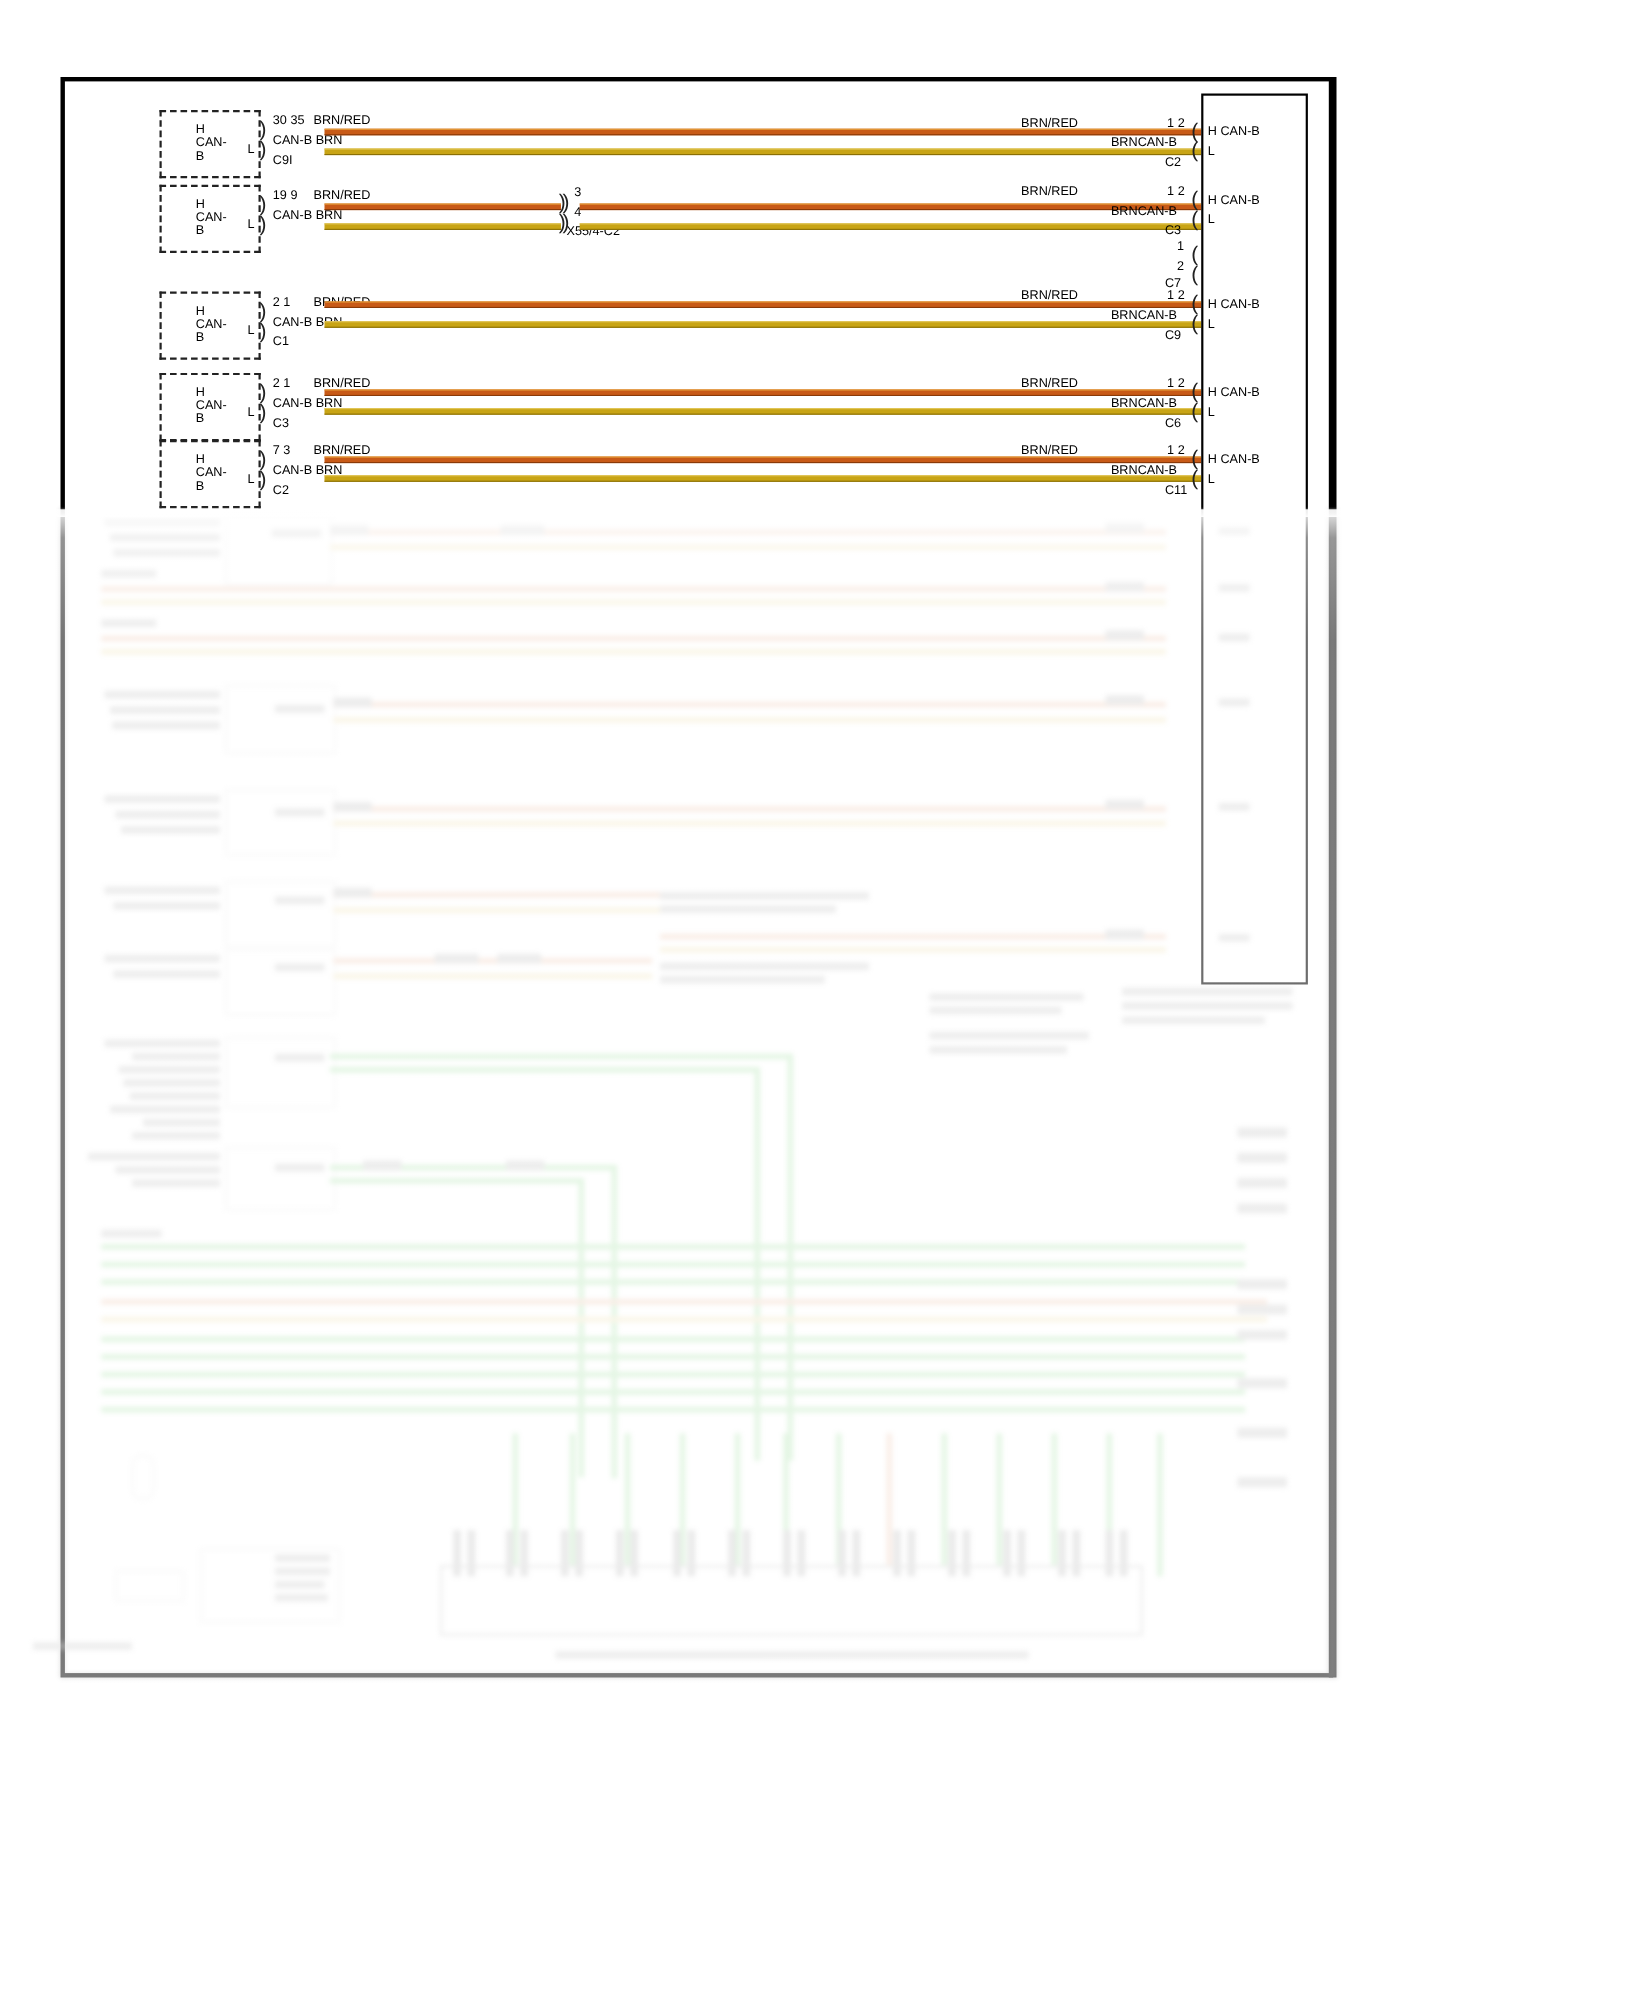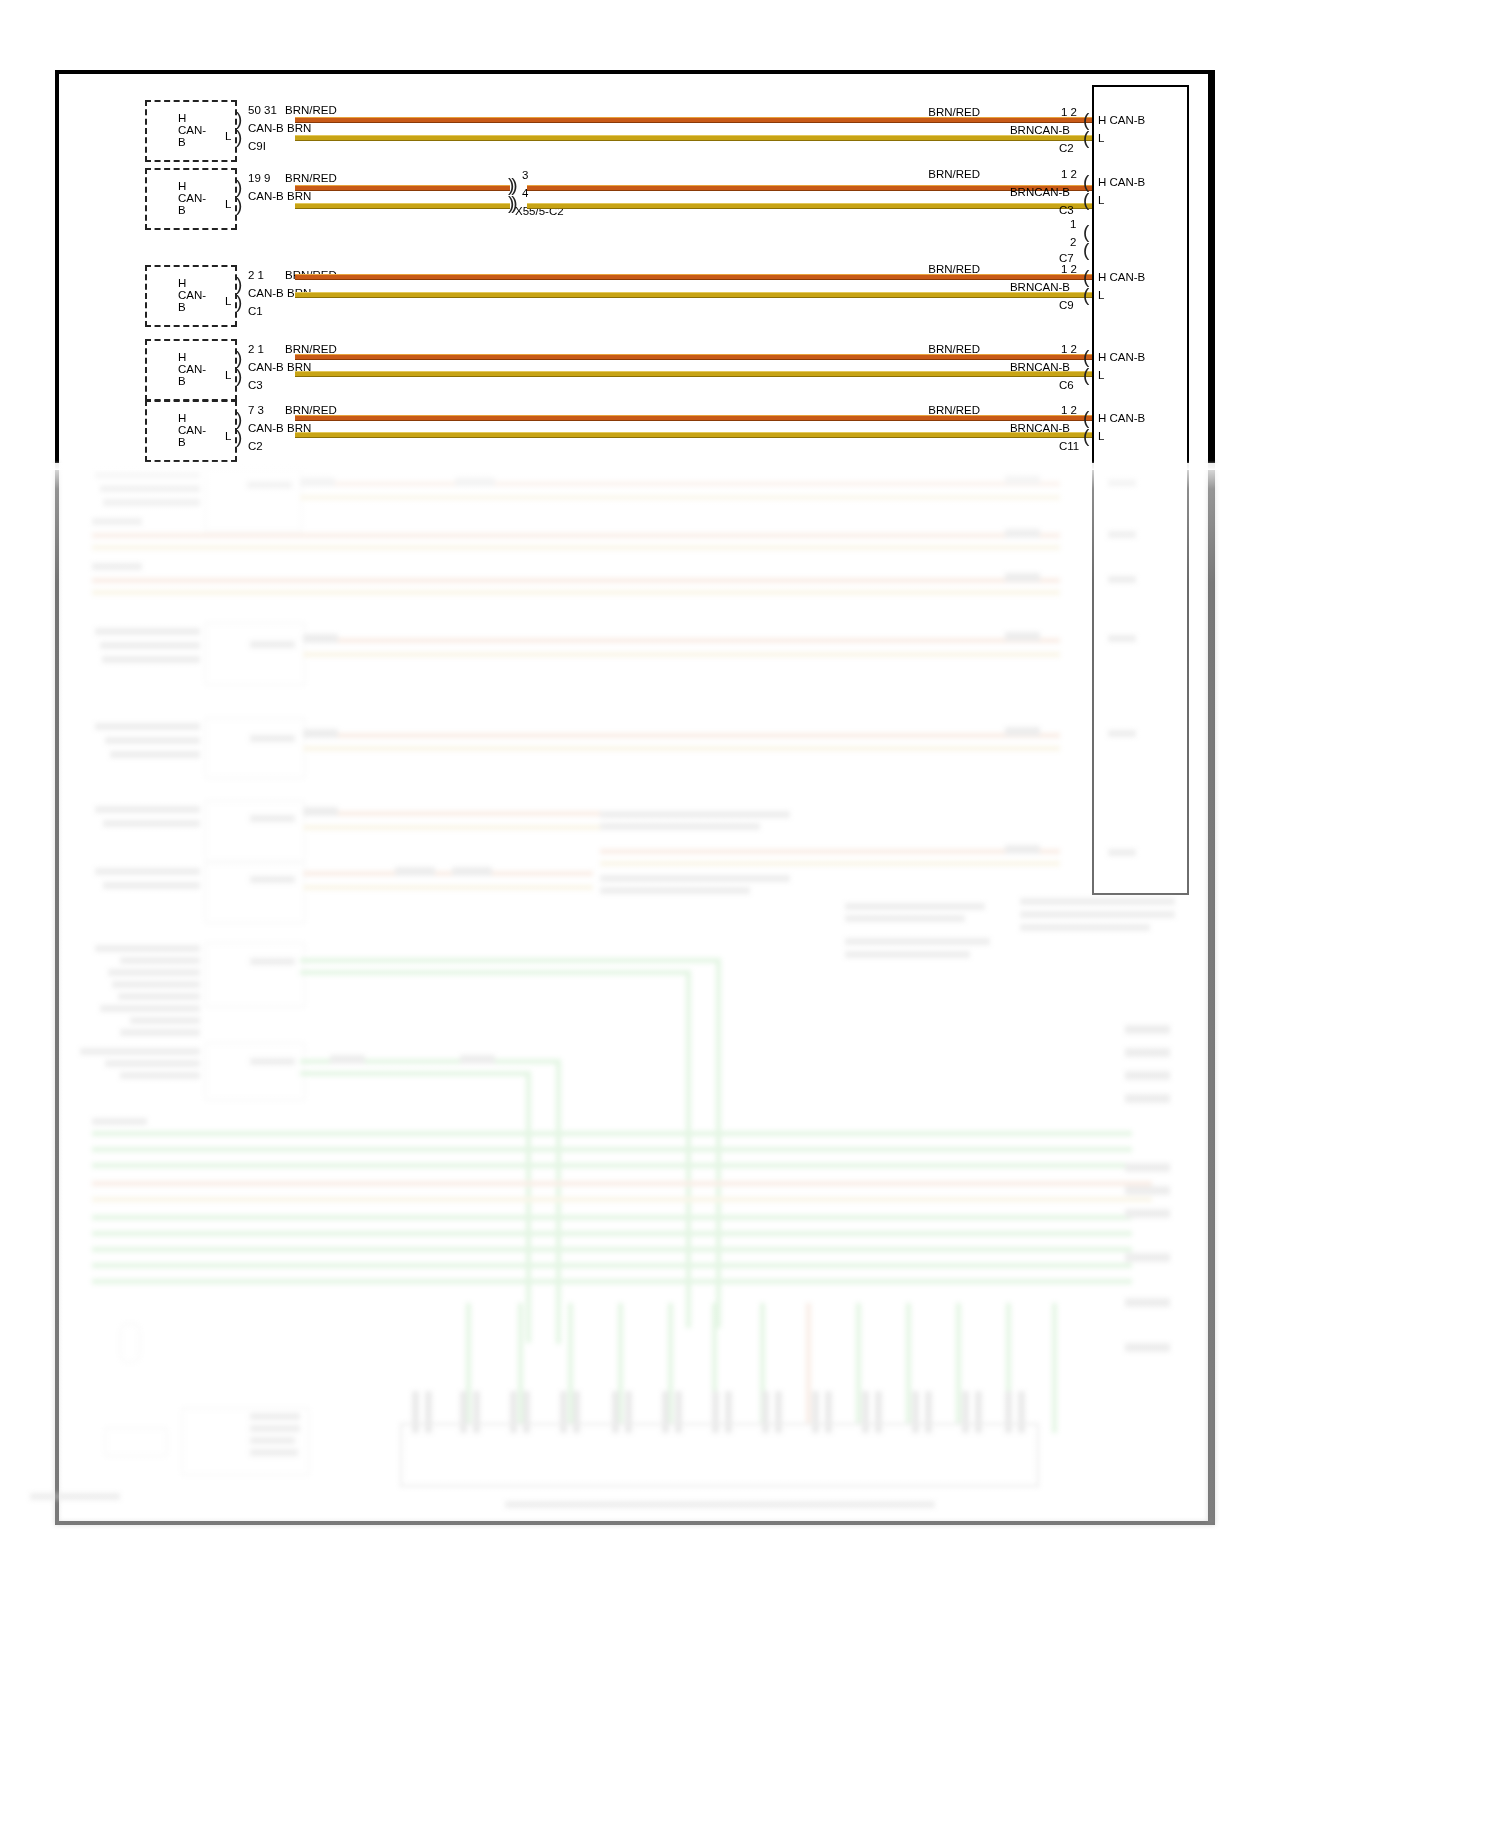--- a/index.html
+++ b/index.html
@@ -77,21 +77,21 @@
   <div class="frame-outer"></div>
   <div class="frame-inner-right"></div>
 
   <div class="module" style="left:0;top:100px;">
 
     <div class="dash-box"></div>
     <div class="pin-h">H CAN-B</div>
     <div class="pin-l">L</div>
     <div class="conn-arc">)</div>
     <div class="conn-arc2">)</div>
-    <div class="pin-nums">50 31</div>
+    <div class="pin-nums">30 35</div>
     <div class="wire-name-a">BRN/RED</div>
     <div class="wire-name-b">CAN-B BRN</div>
     <div class="conn-id">C9I</div>
   </div>
   <div class="wire brnred" style="left:295px;top:117px;width:820px;"></div>
   <div class="wire brn" style="left:295px;top:135px;width:820px;"></div>
 
   <div class="module" style="left:0;top:168px;">
 
     <div class="dash-box"></div>
@@ -104,21 +104,21 @@
     <div class="wire-name-b">CAN-B BRN</div>
   </div>
   <div class="wire brnred" style="left:295px;top:185px;width:215px;"></div>
   <div class="wire brn" style="left:295px;top:203px;width:215px;"></div>
 
   <div class="splice" style="left:0;top:168px;">
     <div class="arcs" style="left:508px;top:9px;">))</div>
     <div class="arcs" style="left:508px;top:27px;">))</div>
     <div class="num" style="left:522px;top:1px;">3</div>
     <div class="num" style="left:522px;top:19px;">4</div>
-    <div class="tag" style="left:515px;top:37px;">X55/5-C2</div>
+    <div class="tag" style="left:515px;top:37px;">X55/4-C2</div>
   </div>
   <div class="wire brnred" style="left:527px;top:185px;width:588px;"></div>
   <div class="wire brn" style="left:527px;top:203px;width:588px;"></div>
 
   <div class="module" style="left:0;top:265px;">
 
     <div class="dash-box"></div>
     <div class="pin-h">H CAN-B</div>
     <div class="pin-l">L</div>
     <div class="conn-arc">)</div>

